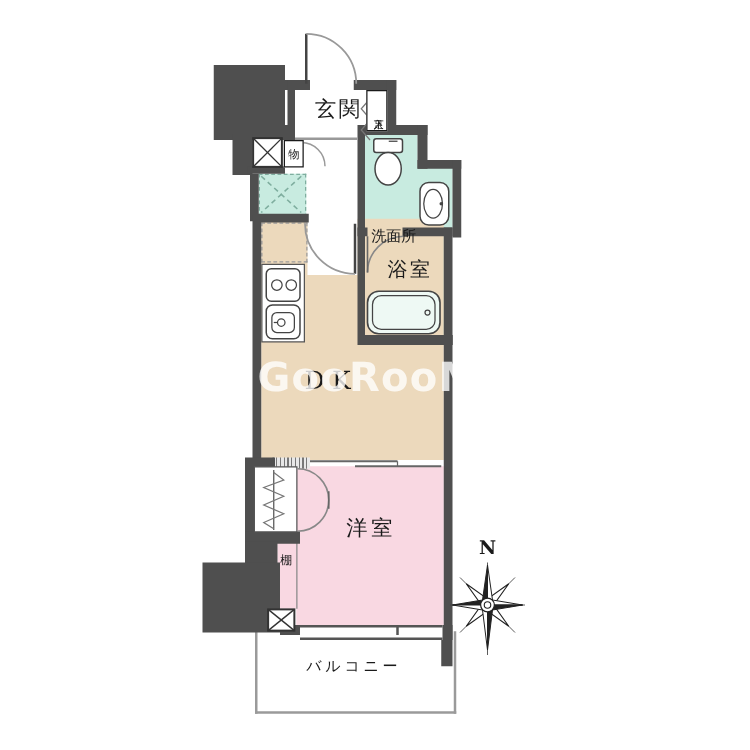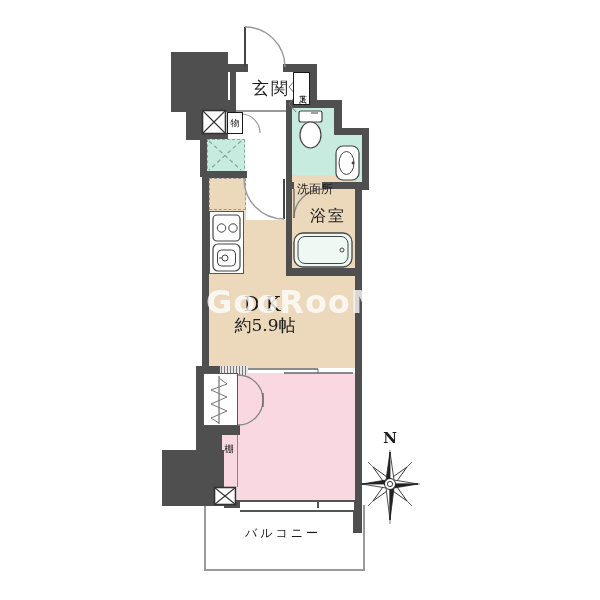--- a/index.html
+++ b/index.html
@@ -220,24 +220,24 @@
   <div class="smallbox" style="left:227px;top:112px;width:14px;height:20px;">
     <span style="font-size:9px;">物</span>
   </div>
 
   <div class="lbl" style="left:291px;top:155px;width:48px;font-size:12px;margin-top:28px;">洗面所</div>
 
   <div class="lbl" style="left:301px;top:207px;width:54px;font-size:16px;letter-spacing:2px;">浴室</div>
 
   <div class="lbl" style="left:200px;top:293px;width:130px;">
     <div style="font-size:20px;letter-spacing:6px;">DK</div>
-    <div style="font-size:17px;">約5.9帖</div>
   </div>
 
   <div class="lbl" style="left:238px;top:414px;width:118px;">
+    <div style="font-size:17px;letter-spacing:3px;">洋室</div>
   </div>
 
   <div class="lbl" style="left:221px;top:444px;width:16px;font-size:9.5px;">棚</div>
 
   <div class="lbl" style="left:212px;top:527px;width:142px;font-size:12px;letter-spacing:3px;">バルコニー</div>
 
   <div id="watermark" style="left:202px;top:282px;width:172px;height:40px;">
     <svg width="26" height="26" viewBox="0 0 26 26">
       <path d="M2,18 C5,10 10,8 14,12 C17,7 22,8 24,12 C20,16 15,14 13,15 C9,20 4,20 2,18 Z" fill="rgba(255,255,255,0.78)"></path>
     </svg>

